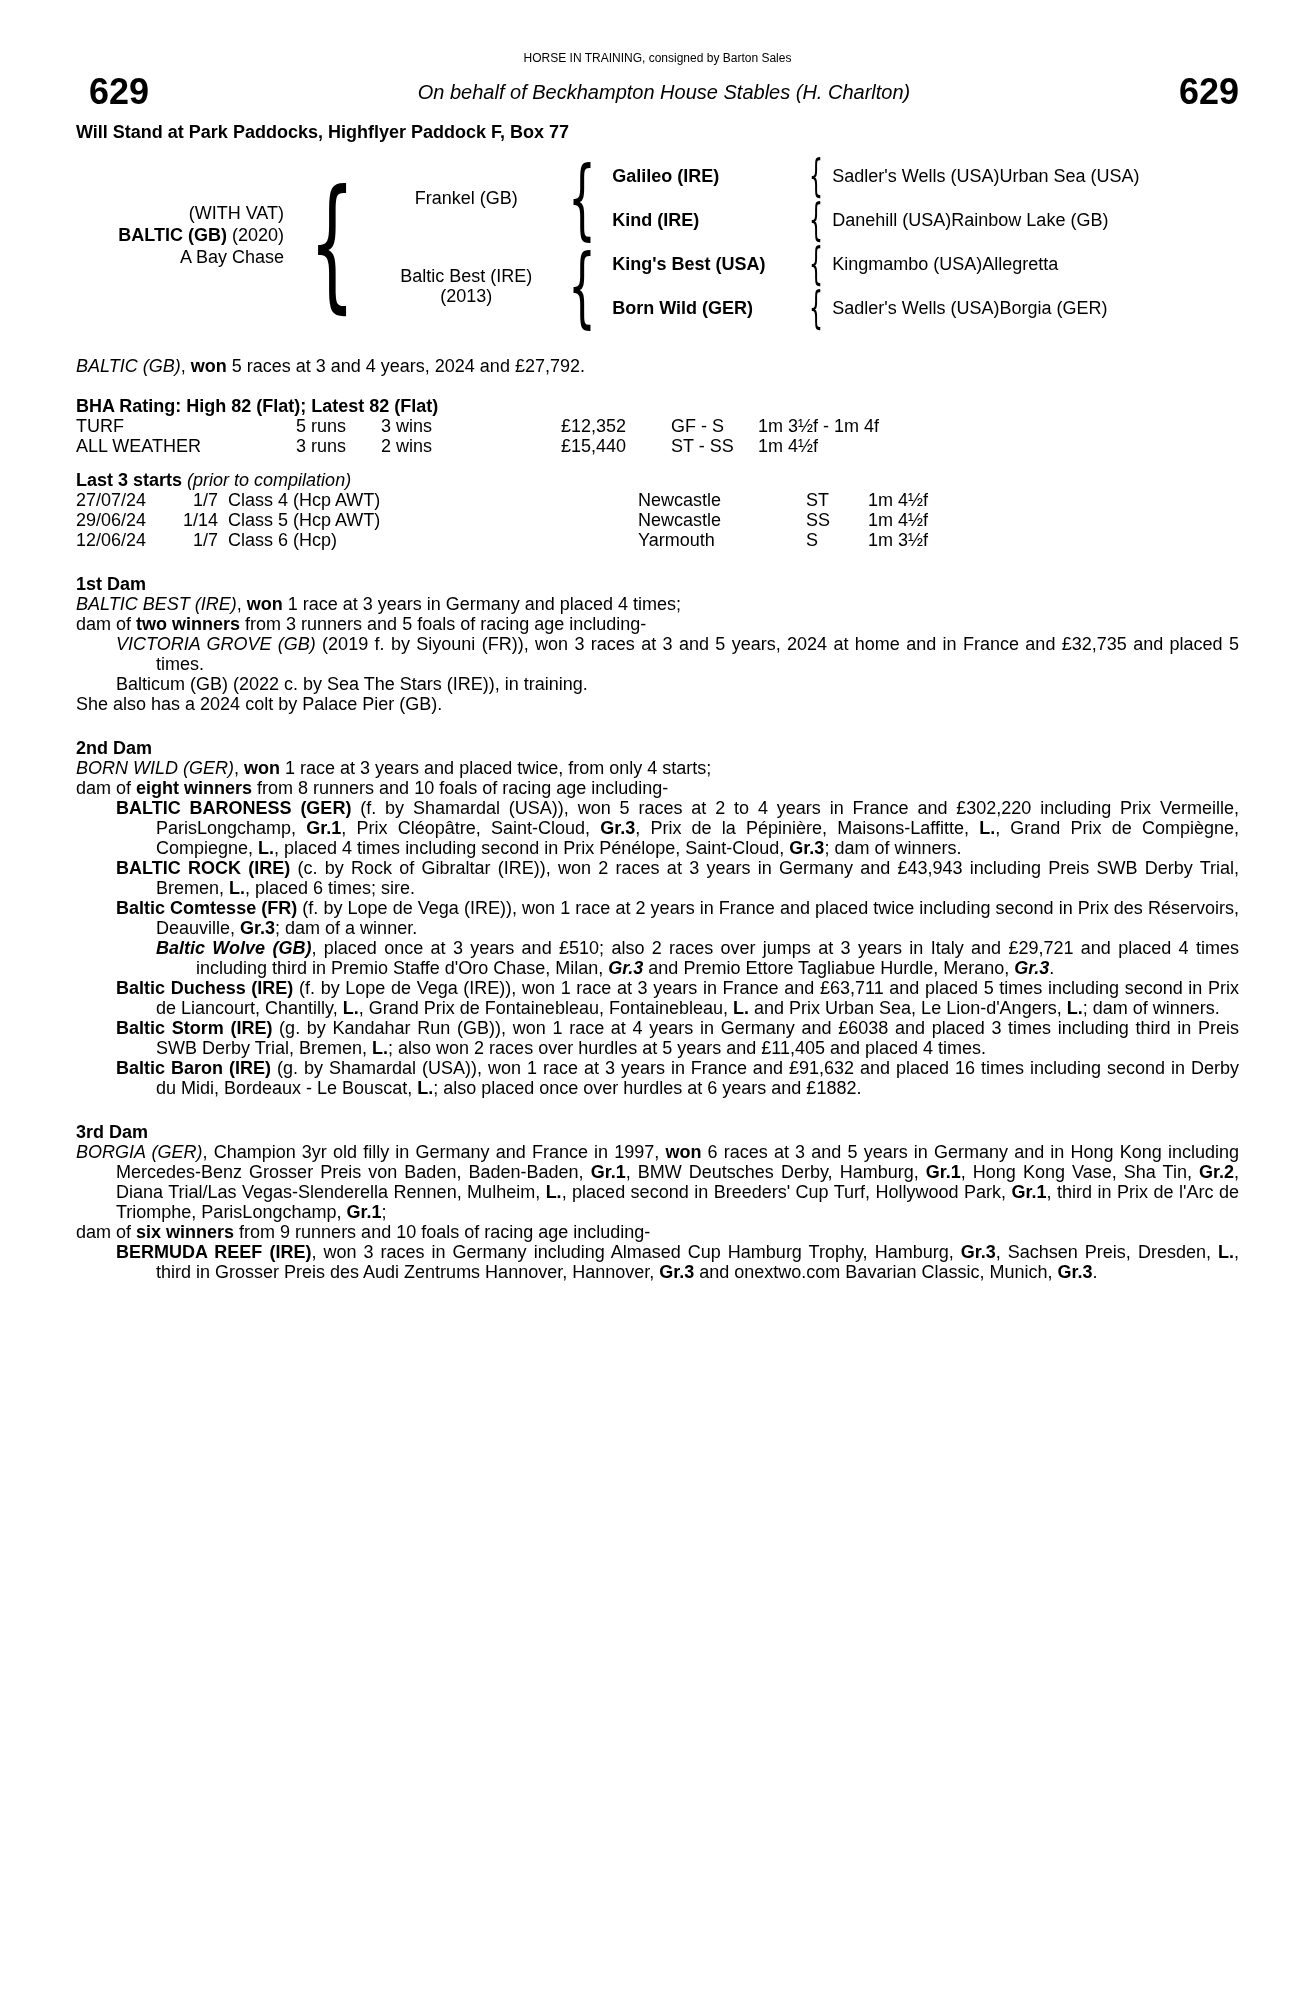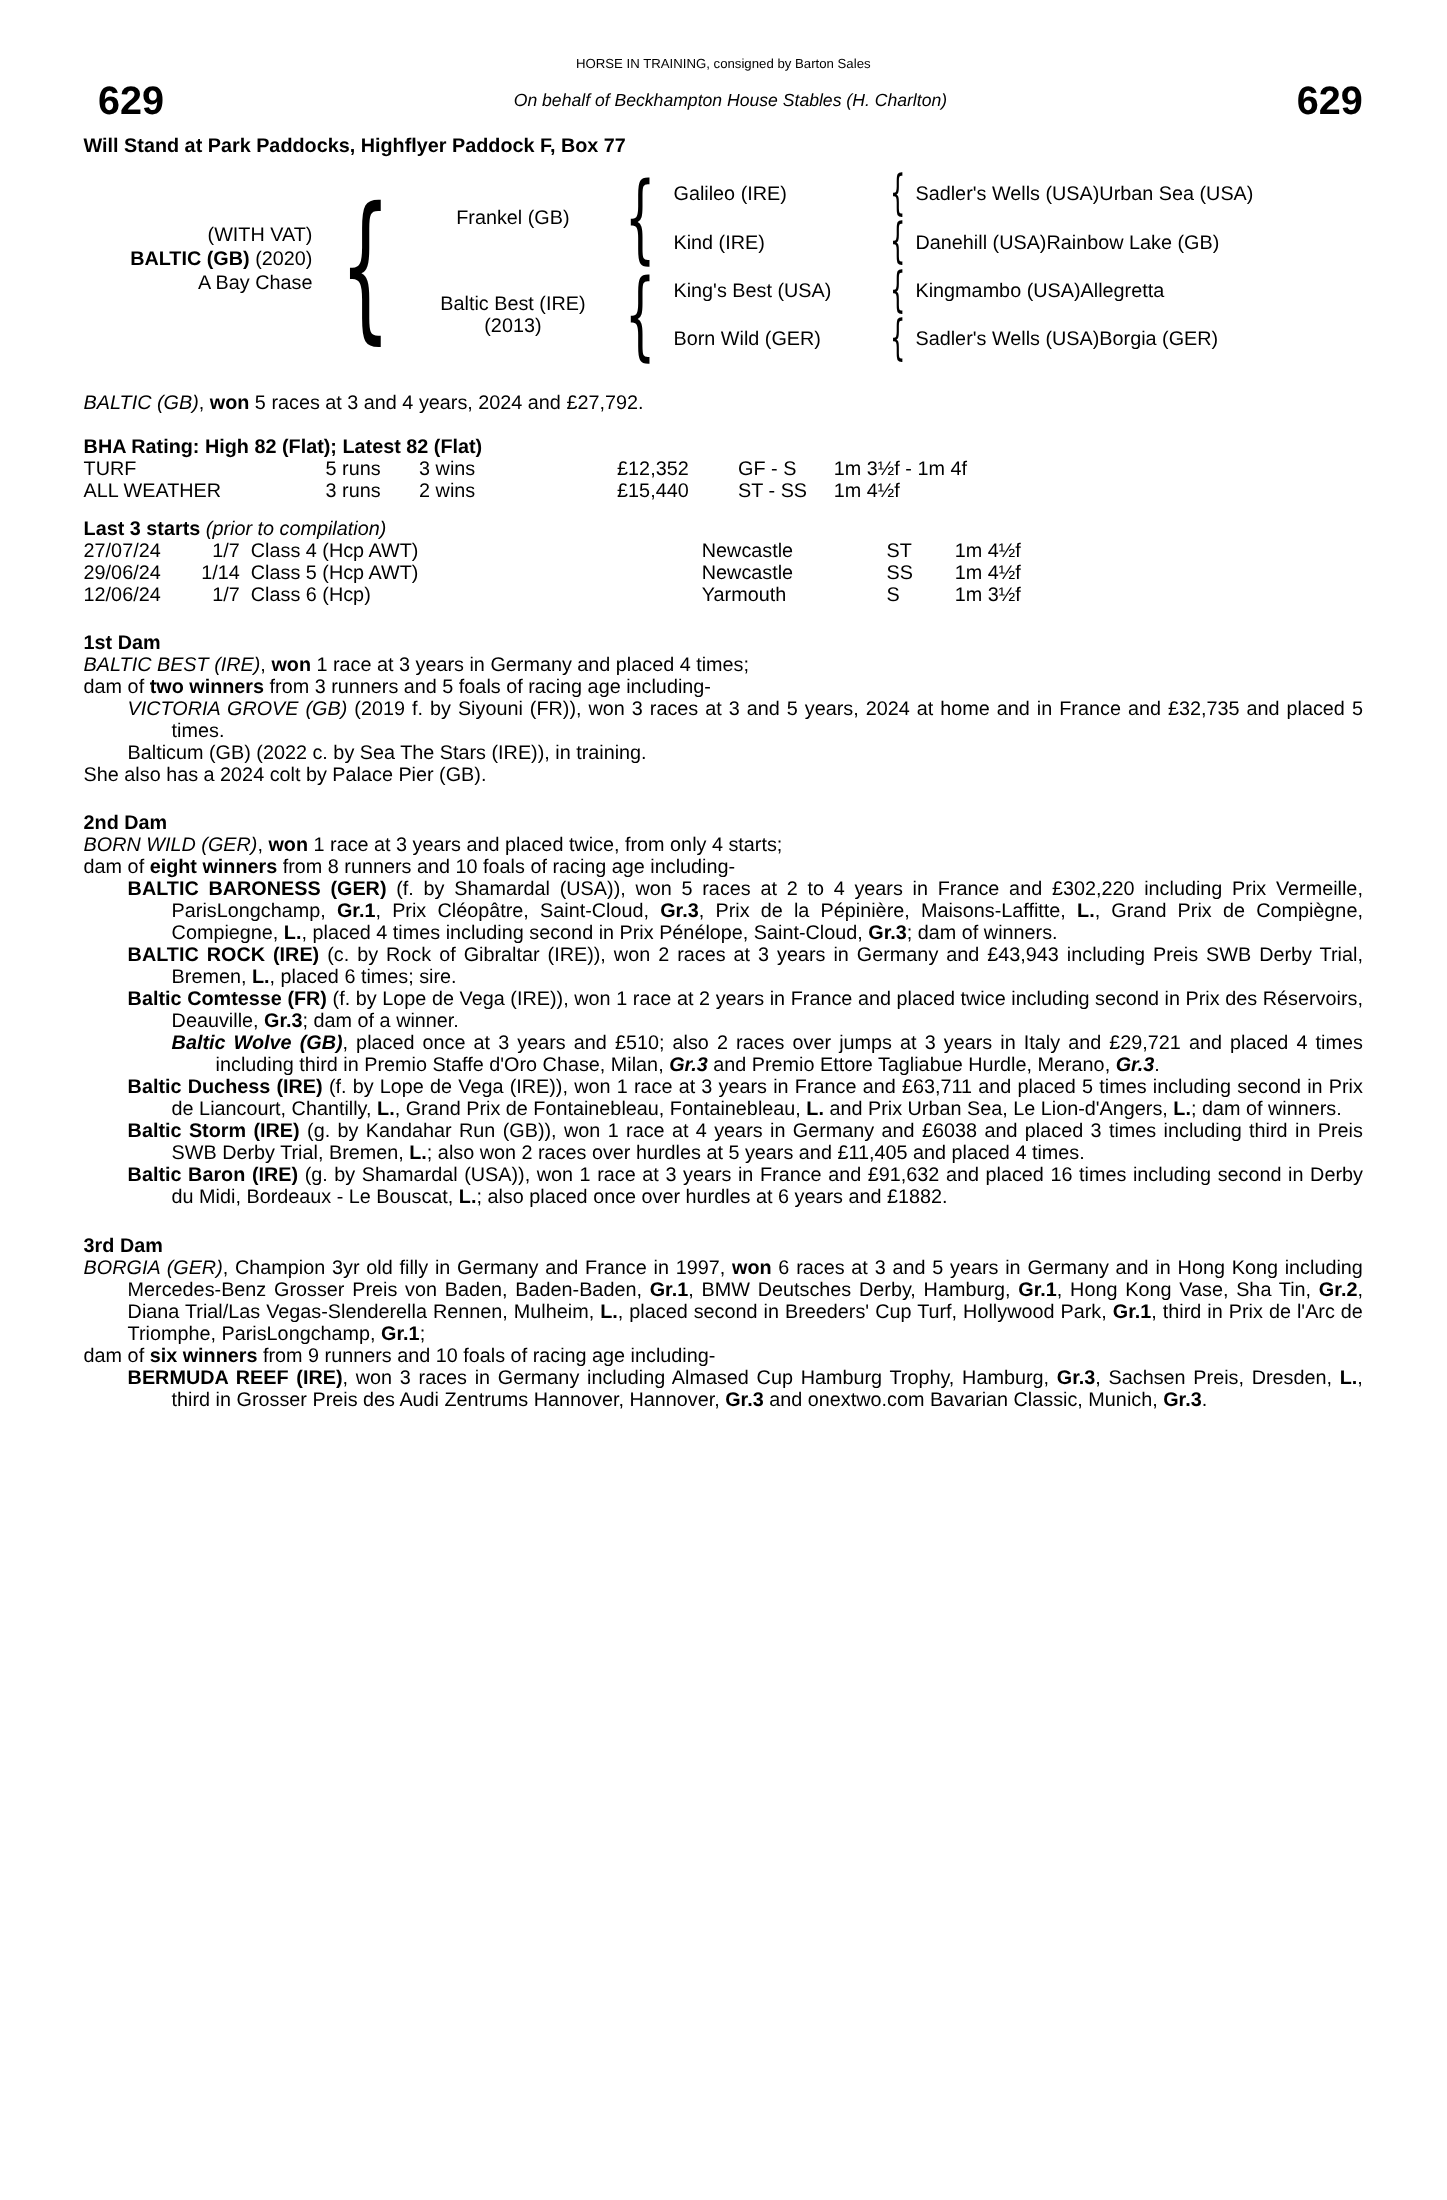--- a/index.html
+++ b/index.html
@@ -13,40 +13,40 @@
   .page { padding: 46px 76px 0 76px; }
 
   .b { font-weight: bold; }
   .i { font-style: italic; }
 
   
   .consignor { text-align: center; font-size: 12px; line-height: 24px; }
   .lot-row { display: grid; grid-template-columns: 130px 1fr 130px; align-items: center; margin-top: 2px; margin-left: 13px; }
   .lot { font-size: 36px; font-weight: bold; line-height: 40px; }
   .lot.right { text-align: right; }
-  .on-behalf { text-align: center; font-style: italic; font-size: 16px; }
+  .on-behalf { text-align: center; font-style: italic; font-size: 20px; }
   .stand { font-weight: bold; margin-top: 10px; }
 
   
   .pedigree { display: flex; align-items: center; margin-top: 12px; }
   .ped-root { width: 208px; flex: none; margin-top: -14px; }
   .ped-root .line { height: 22px; line-height: 22px; white-space: nowrap; text-align: right; }
   .brace {
     flex: none; line-height: 1; font-weight: 400;
     font-family: "DejaVu Sans", sans-serif;
     transform: scaleX(0.5);
   }
   .brace.l1 { font-size: 145px; margin: 0 2px; }
   .brace.l2 { font-size: 88px;  margin: 0 2px; }
   .brace.l3 { font-size: 44px;  margin: 0 2px; }
   .ped-gen1 { display: flex; flex-direction: column; }
   .ped-parent { display: flex; align-items: center; }
   .ped-parent-cell { width: 172px; flex: none; white-space: nowrap; text-align: center; }
   .ped-gp { display: flex; align-items: center; }
-  .ped-gp-cell { width: 188px; flex: none; white-space: nowrap; }
+  .ped-gp-cell { width: 188px; flex: none; white-space: nowrap; font-weight: bold; }
   .ped-ggp { display: flex; flex-direction: row; }
   .ggp { height: 20px; line-height: 20px; white-space: nowrap; }
 
   
   .para { margin: 0; text-align: justify; }
   .hang  { padding-left: 40px;  text-indent: -40px; }
   .prog1 { padding-left: 80px;  text-indent: -40px; }
   .prog2 { padding-left: 120px; text-indent: -40px; }
   .summary { margin-top: 26px; }
 

